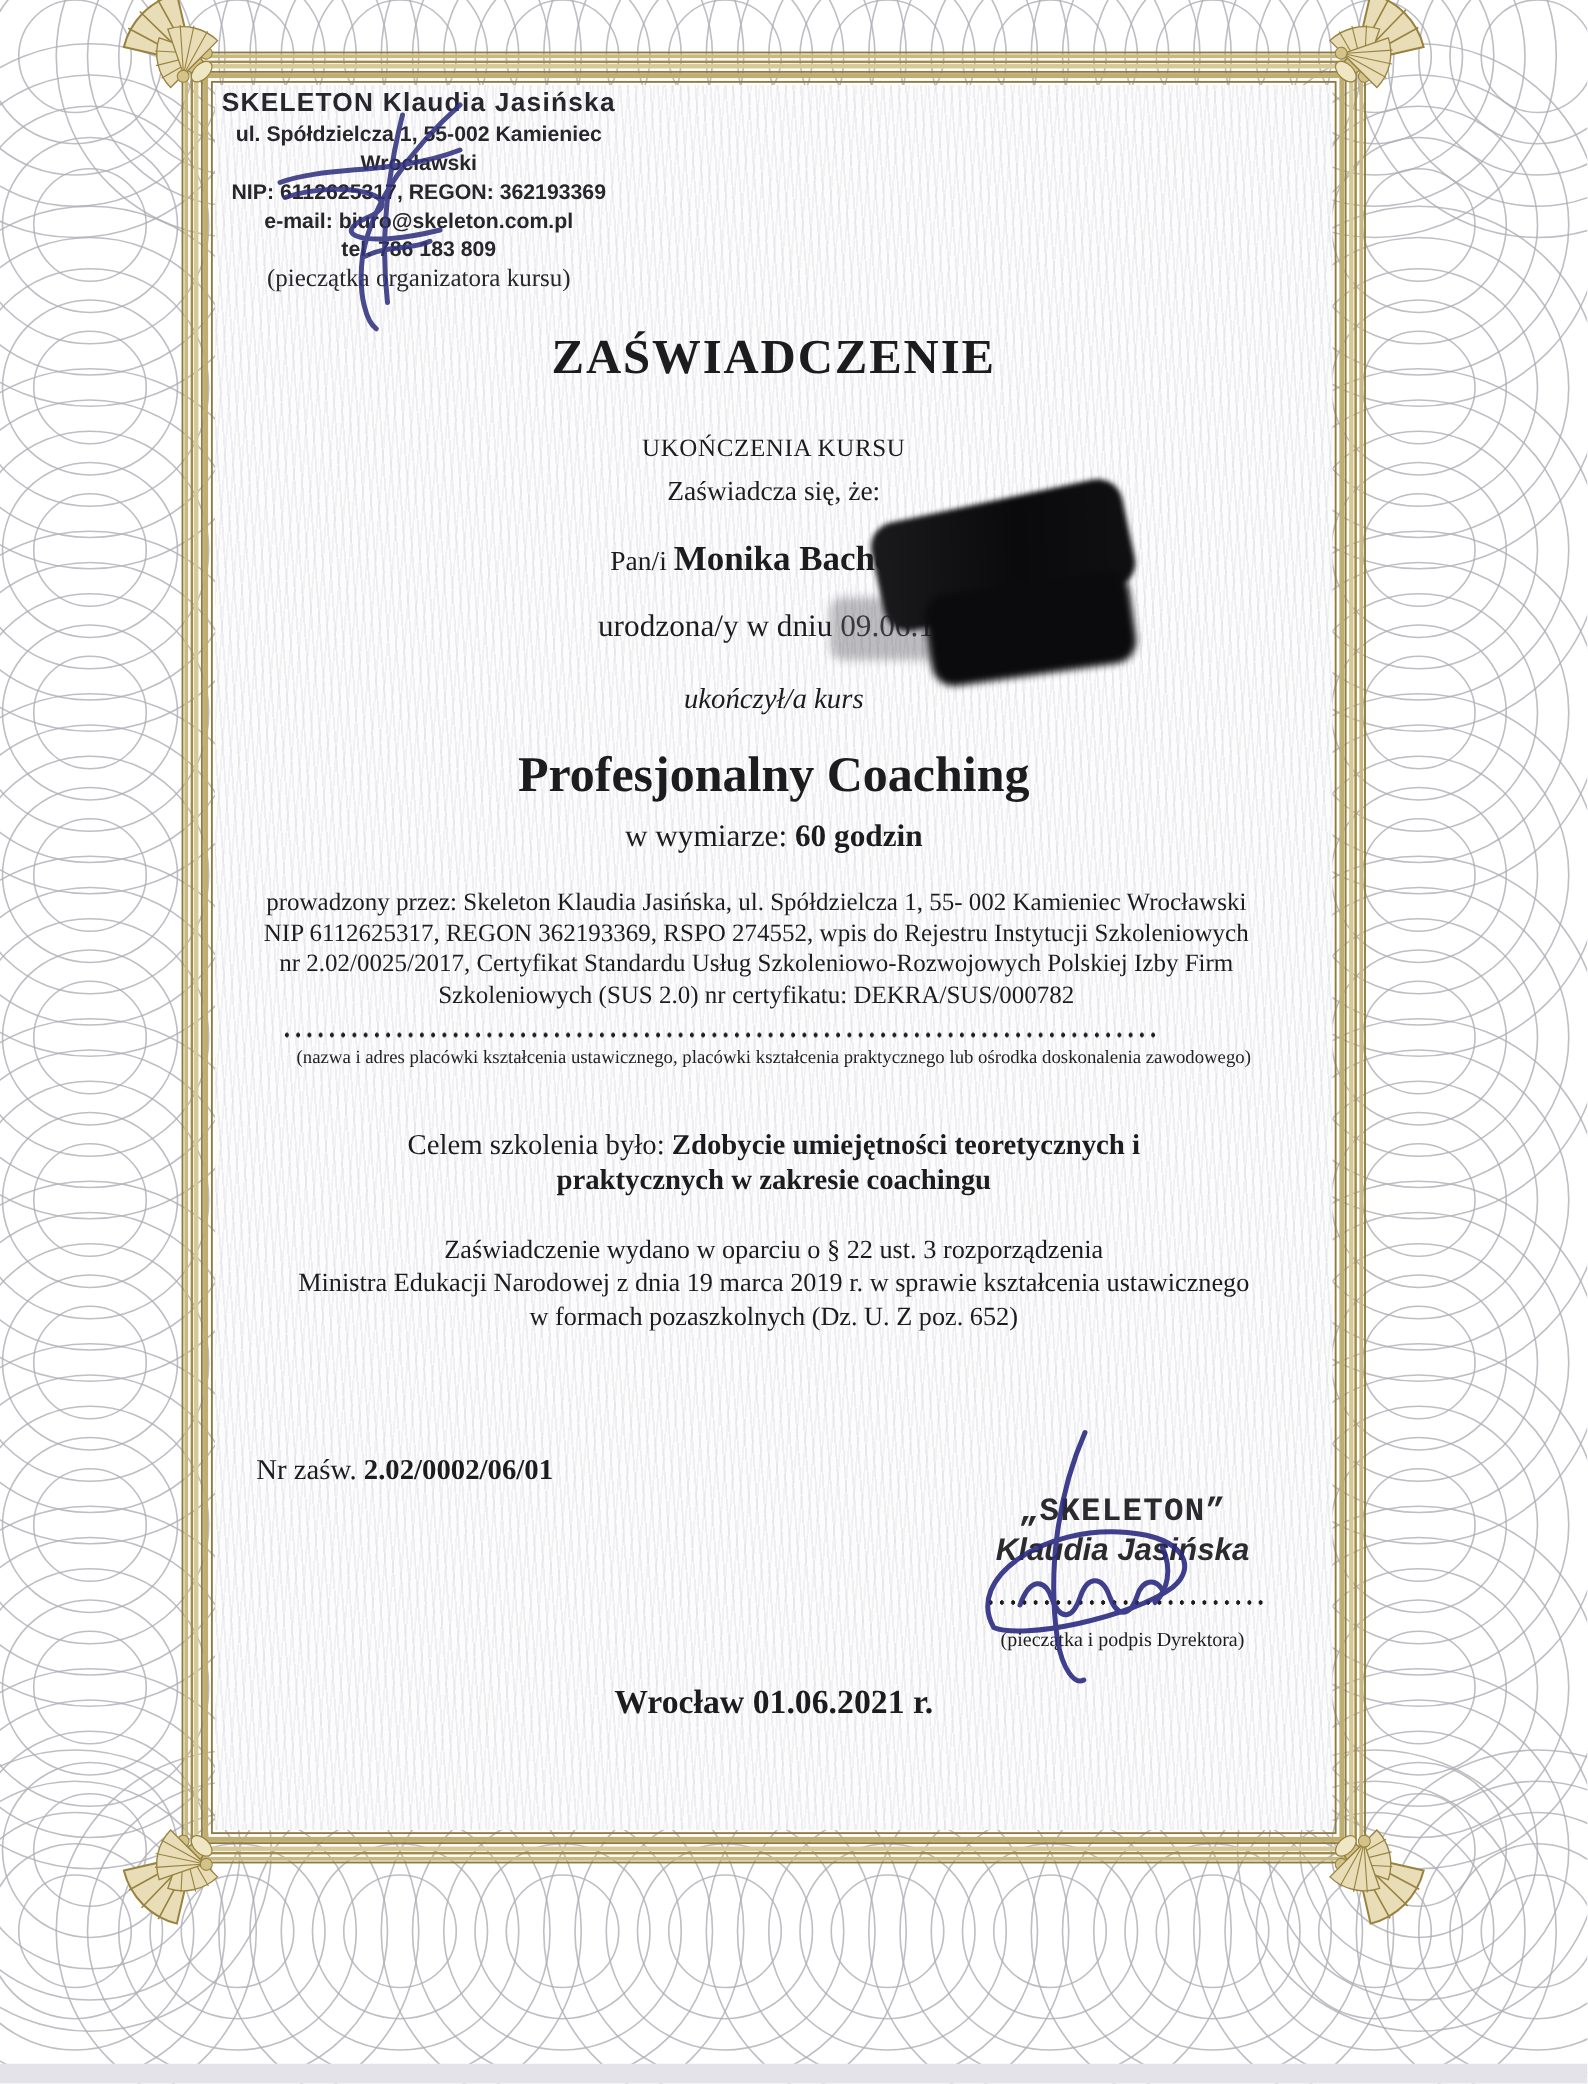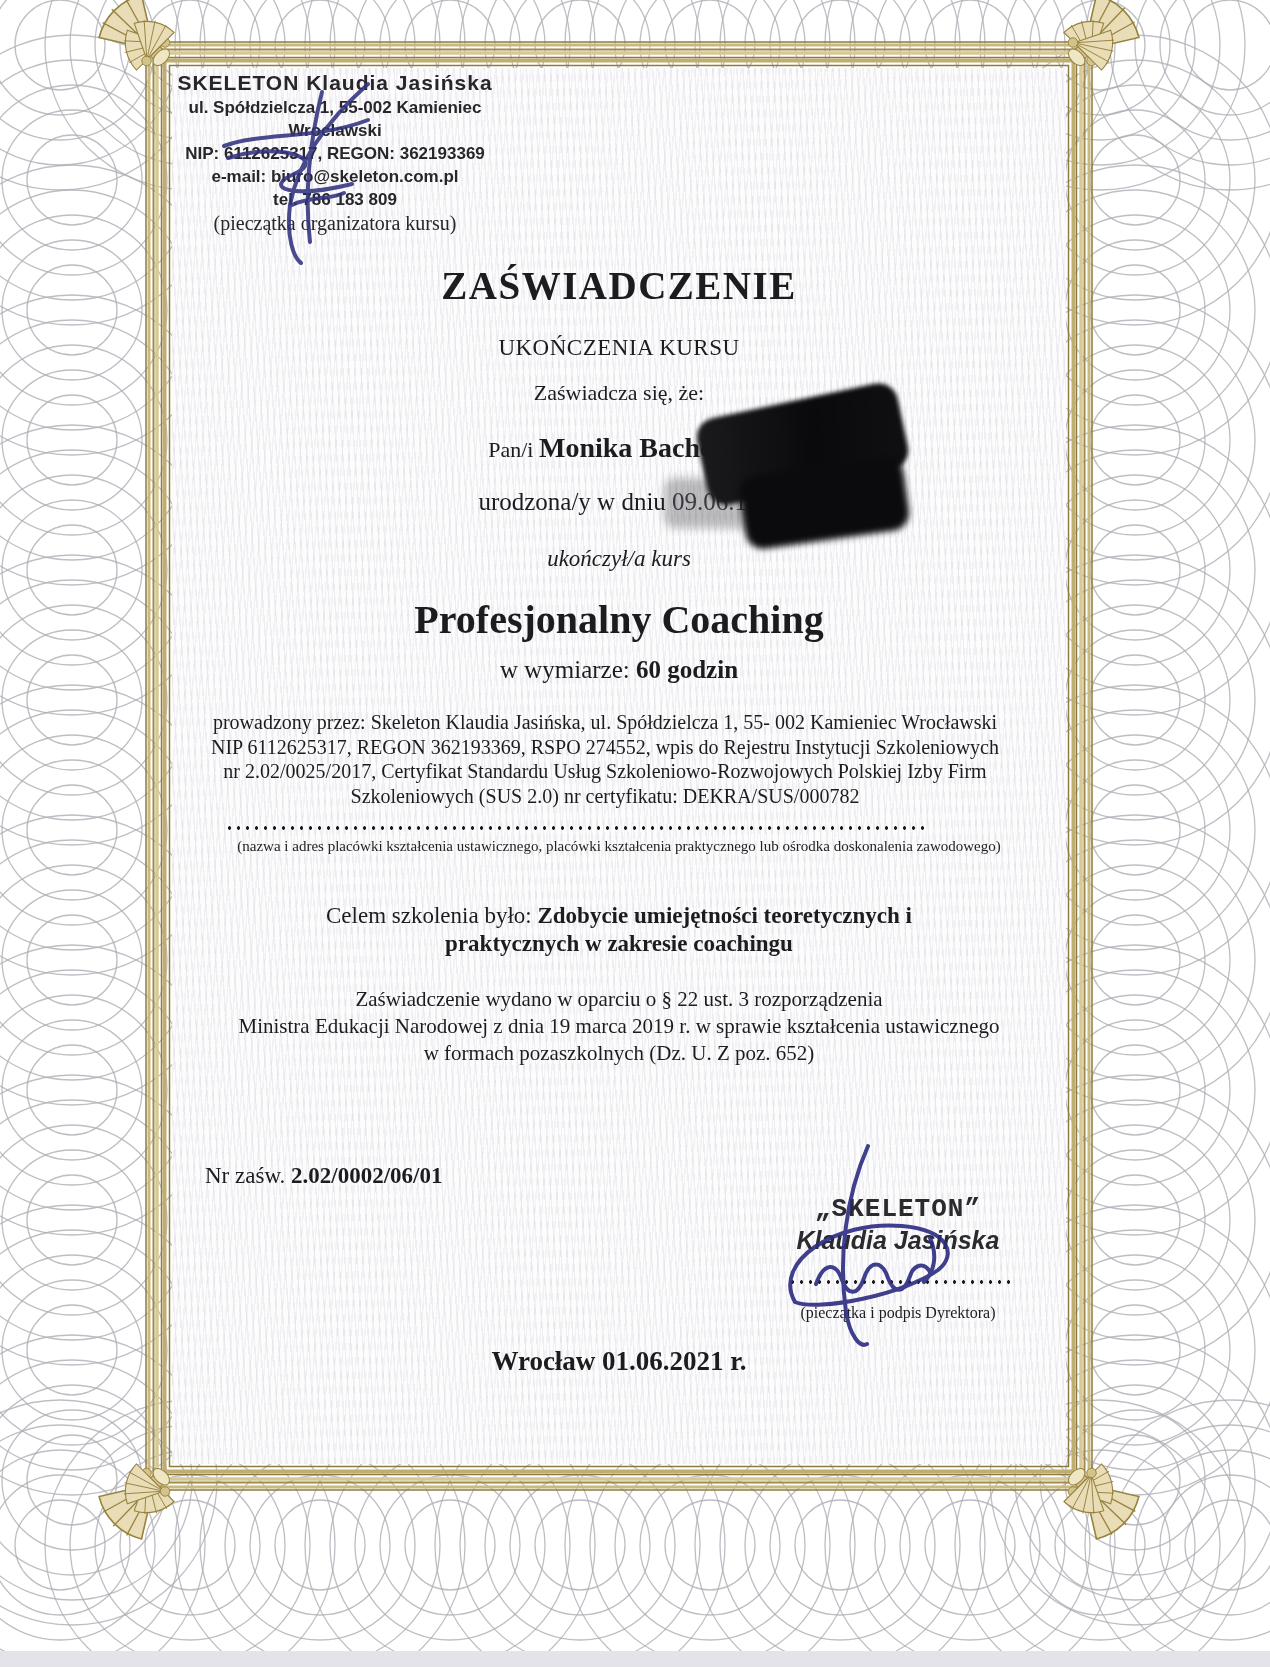--- a/index.html
+++ b/index.html
@@ -20,21 +20,21 @@
   .abs{position:absolute;}
   .ctr{left:172px;width:894px;text-align:center;}
   
   .stamp{left:145px;top:70px;width:380px;text-align:center;
          font-family:"Liberation Sans",sans-serif;font-weight:bold;color:#26262b;}
   .stamp .l1{font-size:21px;letter-spacing:1px;line-height:26px;}
   .stamp .ln{font-size:17px;line-height:23px;}
   .stamp .cap{font-family:"Liberation Serif",serif;font-weight:normal;font-size:20px;line-height:25px;}
   
   .title{top:263px;font-size:39px;font-weight:bold;letter-spacing:1.5px;}
-  .subtitle{top:335px;font-size:23px;letter-spacing:.5px;}
+  .subtitle{top:348px;font-size:20px;letter-spacing:.5px;}
   .certify{top:380px;font-size:22px;}
   .name-row{top:432px;font-size:22px;}
   .name-row b{font-size:28px;}
   .birth-row{top:488px;font-size:25px;}
   .birth-date{color:#3f3f46;}
   .completed{top:546px;font-size:23px;font-style:italic;}
   .course{top:596px;font-size:40px;font-weight:bold;}
   .duration{top:656px;font-size:25px;}
   .para{top:710px;left:180px;width:850px;text-align:center;font-size:20px;line-height:24.5px;}
   .dots{height:4px;background-image:radial-gradient(circle,#1c1c1c 1.6px,rgba(0,0,0,0) 1.9px);

